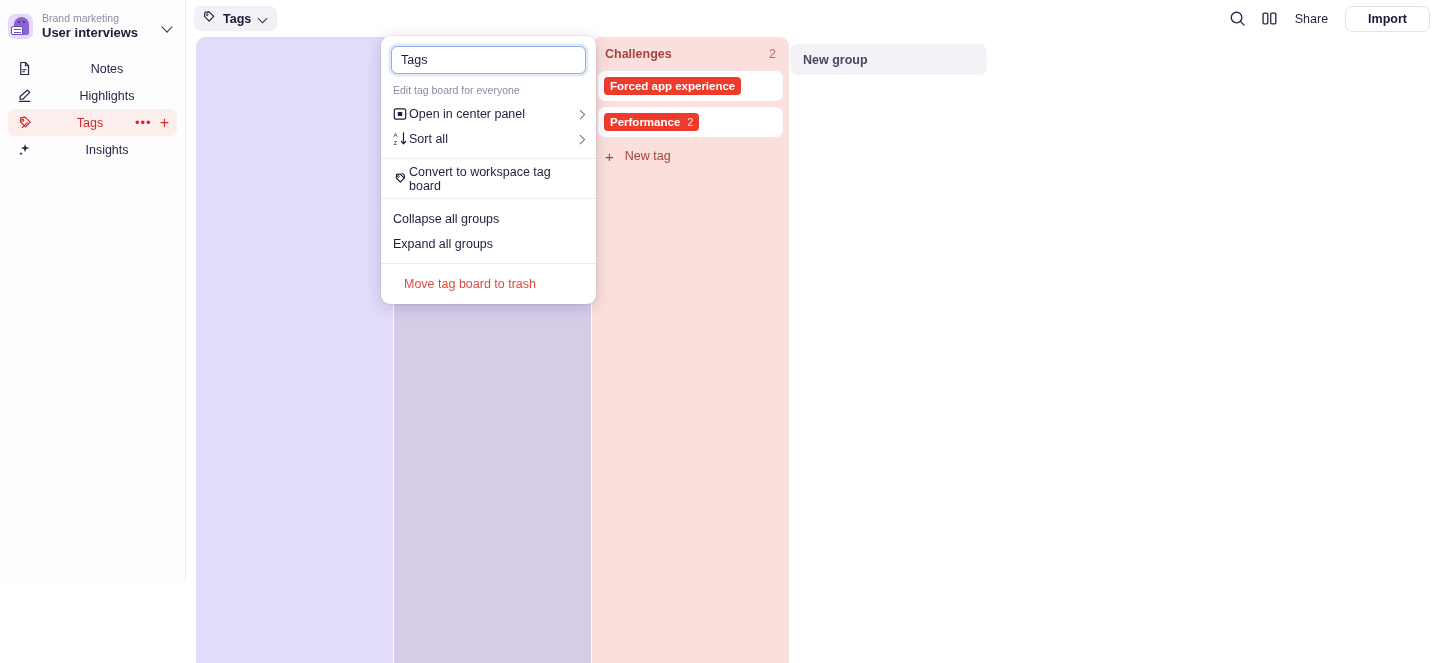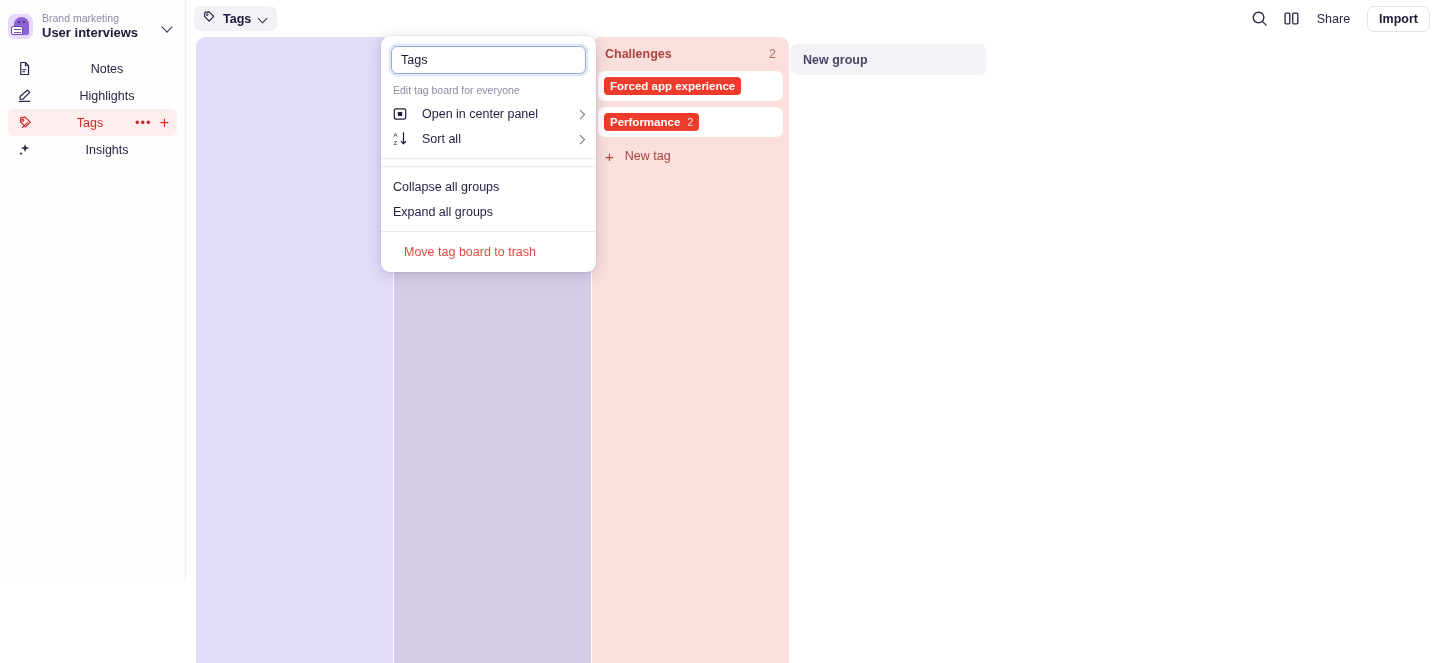--- a/index.html
+++ b/index.html
@@ -106,21 +106,21 @@
     transform: rotate(45deg);
   }
   .top-right {
     margin-left: auto; display: flex; align-items: center; gap: 15px;
   }
   .icon-btn { cursor: pointer; display: flex; align-items: center; }
   .share-btn { font-size: 12.5px; color: #2c2546; cursor: pointer; padding: 0 2px; }
   .import-btn {
     font-size: 12.5px; font-weight: 600; color: #1f1838;
     border: 1px solid #e2e2ea; border-radius: 7px;
-    padding: 5px 11px; cursor: pointer; background: #fff;
+    padding: 5px 22px; cursor: pointer; background: #fff;
   }
 
   
   .board {
     position: absolute; left: 10px; top: 37px; right: 0; bottom: 0;
     display: flex; gap: 1px; padding-right: 10px;
   }
   .column {
     width: 197px; flex: 0 0 197px;
     border-radius: 9px 9px 0 0;
@@ -185,21 +185,21 @@
     padding: 6px 12px 5px 12px;
   }
   .menu-item {
     display: flex; align-items: center;
     height: 25px; padding: 0 10px 0 10px; cursor: pointer;
   }
   .menu-item .mi-icon {
     width: 18px; flex: 0 0 18px; display: flex;
     align-items: center; justify-content: center;
   }
-  .menu-item .mi-lbl { margin-left: 13px; flex: 1 1 auto; }
+  .menu-item .mi-lbl { flex: 1 1 auto; }
   .menu-item .mi-arrow { width: 10px; height: 10px; position: relative; flex: 0 0 10px; }
   .menu-item .mi-arrow:before {
     content: ""; position: absolute; left: 1px; top: 2px;
     width: 5.5px; height: 5.5px;
     border-right: 1.5px solid #6b6486; border-top: 1.5px solid #6b6486;
     transform: rotate(45deg);
   }
   .menu-item.plain { padding-left: 12px; }
   .menu-item.danger { color: #e0483e; }
   .menu-item.publish { background: #fdf5f1; color: #cf3a2d; }
@@ -386,20 +386,30 @@
             <text x="0.6" y="13.6" font-size="6" font-family="Liberation Sans, sans-serif" fill="#231c40">Z</text>
             <path d="M10.5 1.9v10.8M8.3 10.4l2.2 2.4 2.2-2.4" stroke="#231c40" stroke-width="1.25" stroke-linecap="round" stroke-linejoin="round"></path>
           </svg>
         </span>
         <span class="mi-lbl">Sort all</span>
         <span class="mi-arrow"></span>
       </div>
 
       <div class="menu-sep"></div>
 
+      <div class="menu-item">
+        <span class="mi-icon">
+          <svg width="15" height="15" viewBox="0 0 16 16" fill="none">
+            <path d="M7.6 3.2 12 7.6l-4.2 4.2L3.5 7.5l.3-3.9z" stroke="#231c40" stroke-width="1.25" stroke-linejoin="round"></path>
+            <circle cx="5.7" cy="5.8" r=".95" stroke="#231c40" stroke-width="1"></circle>
+            <path d="M9.6 2.6a3.4 3.4 0 0 1 2.2 5.1" stroke="#231c40" stroke-width="1.2" stroke-linecap="round"></path>
+          </svg>
+        </span>
+        <span class="mi-lbl">Convert to workspace tag board</span>
+      </div>
 
 
       <div class="menu-sep"></div>
 
       <div class="menu-item plain">
         <span class="mi-lbl" style="margin-left:0">Collapse all groups</span>
       </div>
       <div class="menu-item plain">
         <span class="mi-lbl" style="margin-left:0">Expand all groups</span>
       </div>

